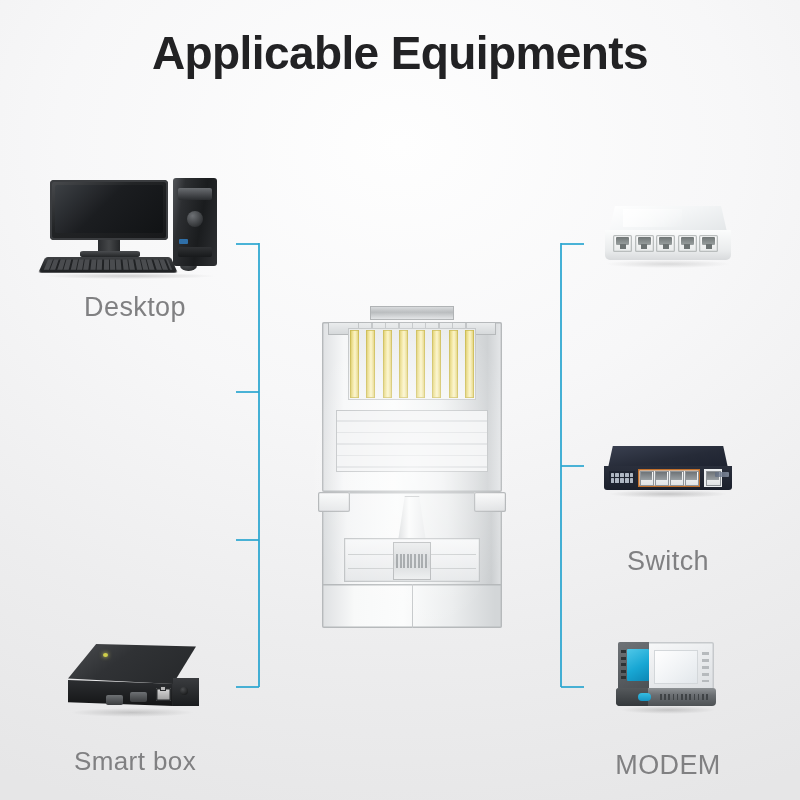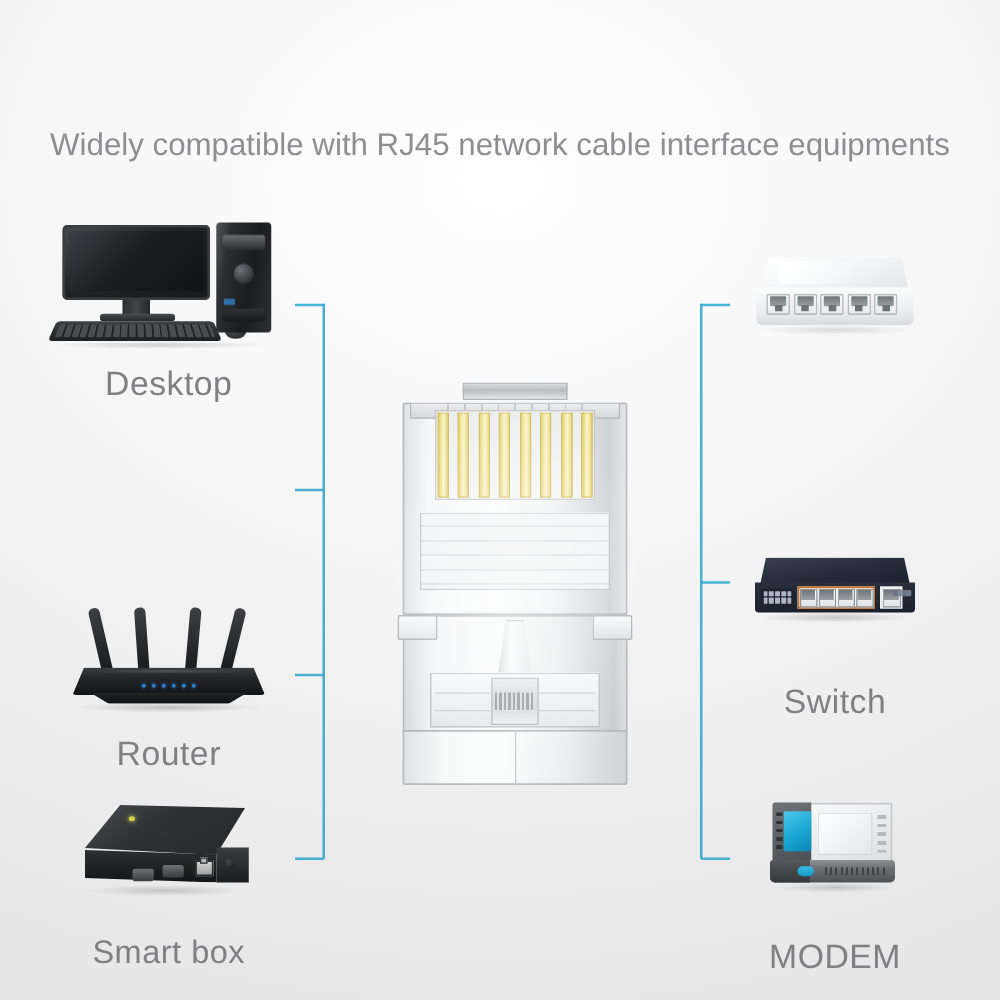--- a/index.html
+++ b/index.html
@@ -273,21 +273,21 @@
       background:#c3c6c8; }
   .rj .glow { position:absolute; left:-18px; top:-8px; width:216px; height:340px;
       background:radial-gradient(ellipse at 50% 50%,rgba(255,255,255,.55),transparent 70%);
       pointer-events:none; }
 </style>
 </head>
 <body>
 
 <div class="stage">
 
-  <div class="subtitle">Widely compatible with RJ45 network cable interface equipments</div>
+  <div class="title">Applicable Equipments</div>
 
   <div class="bracket" style="left:236px; top:243px; width:24px; height:444px;">
     <div class="v" style="left:22px; top:0; height:444px;"></div>
     <div class="h" style="left:0;  top:0;    width:23px;"></div>
     <div class="h" style="left:0;  top:148px;width:23px;"></div>
     <div class="h" style="left:0;  top:296px;width:23px;"></div>
     <div class="h" style="left:0;  top:443px;width:23px;"></div>
   </div>
 
   <div class="bracket" style="left:560px; top:243px; width:24px; height:444px;">
@@ -315,42 +315,20 @@
             <div class="blue"></div>
             <div class="strip"></div>
           </div>
         <div class="shadow"></div>
       </div>
     </div>
     <div class="label">Desktop</div>
   </div>
 
 
-  <div class="cell" style="left:20px; top:474px;">
-    <div class="art">
-      <div class="rt">
-        <div class="ant a1"></div>
-          <div class="ant a2"></div>
-          <div class="ant a3"></div>
-          <div class="ant a4"></div>
-        <div class="body"></div>
-        <div class="leds">
-            <b></b>
-            <b></b>
-            <b></b>
-            <b></b>
-            <b></b>
-            <b></b>
-          </div>
-        <div class="feet"></div>
-        <div class="shadow"></div>
-      </div>
-    </div>
-    <div class="label">Router</div>
-  </div>
 
   <div class="cell" style="left:20px; top:632px;">
     <div class="art">
       <div class="sb">
         <div class="top"></div>
         <div class="right"></div>
         <div class="front"></div>
         <div class="usb1"></div>
           <div class="usb2"></div>
         <div class="port-rj"></div>

